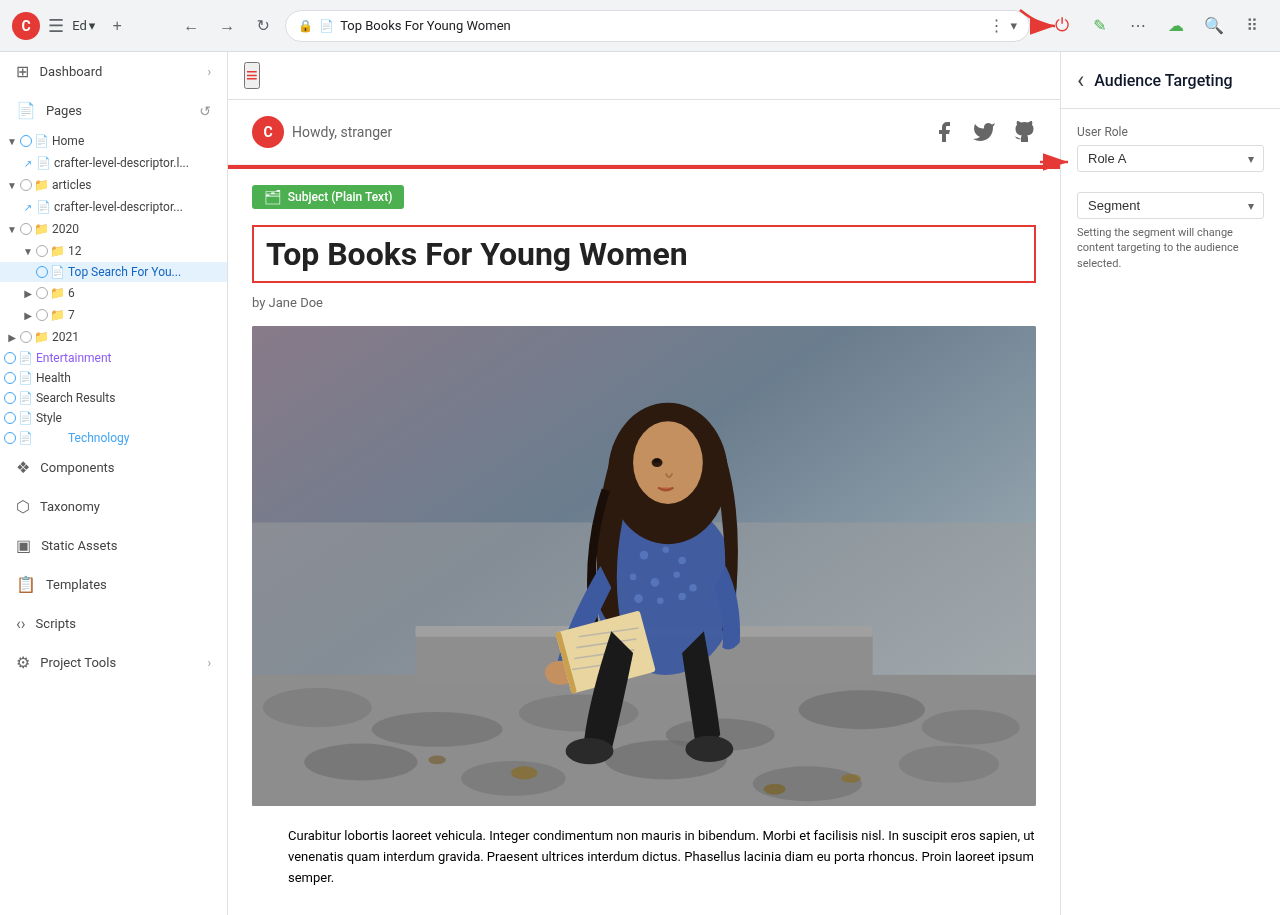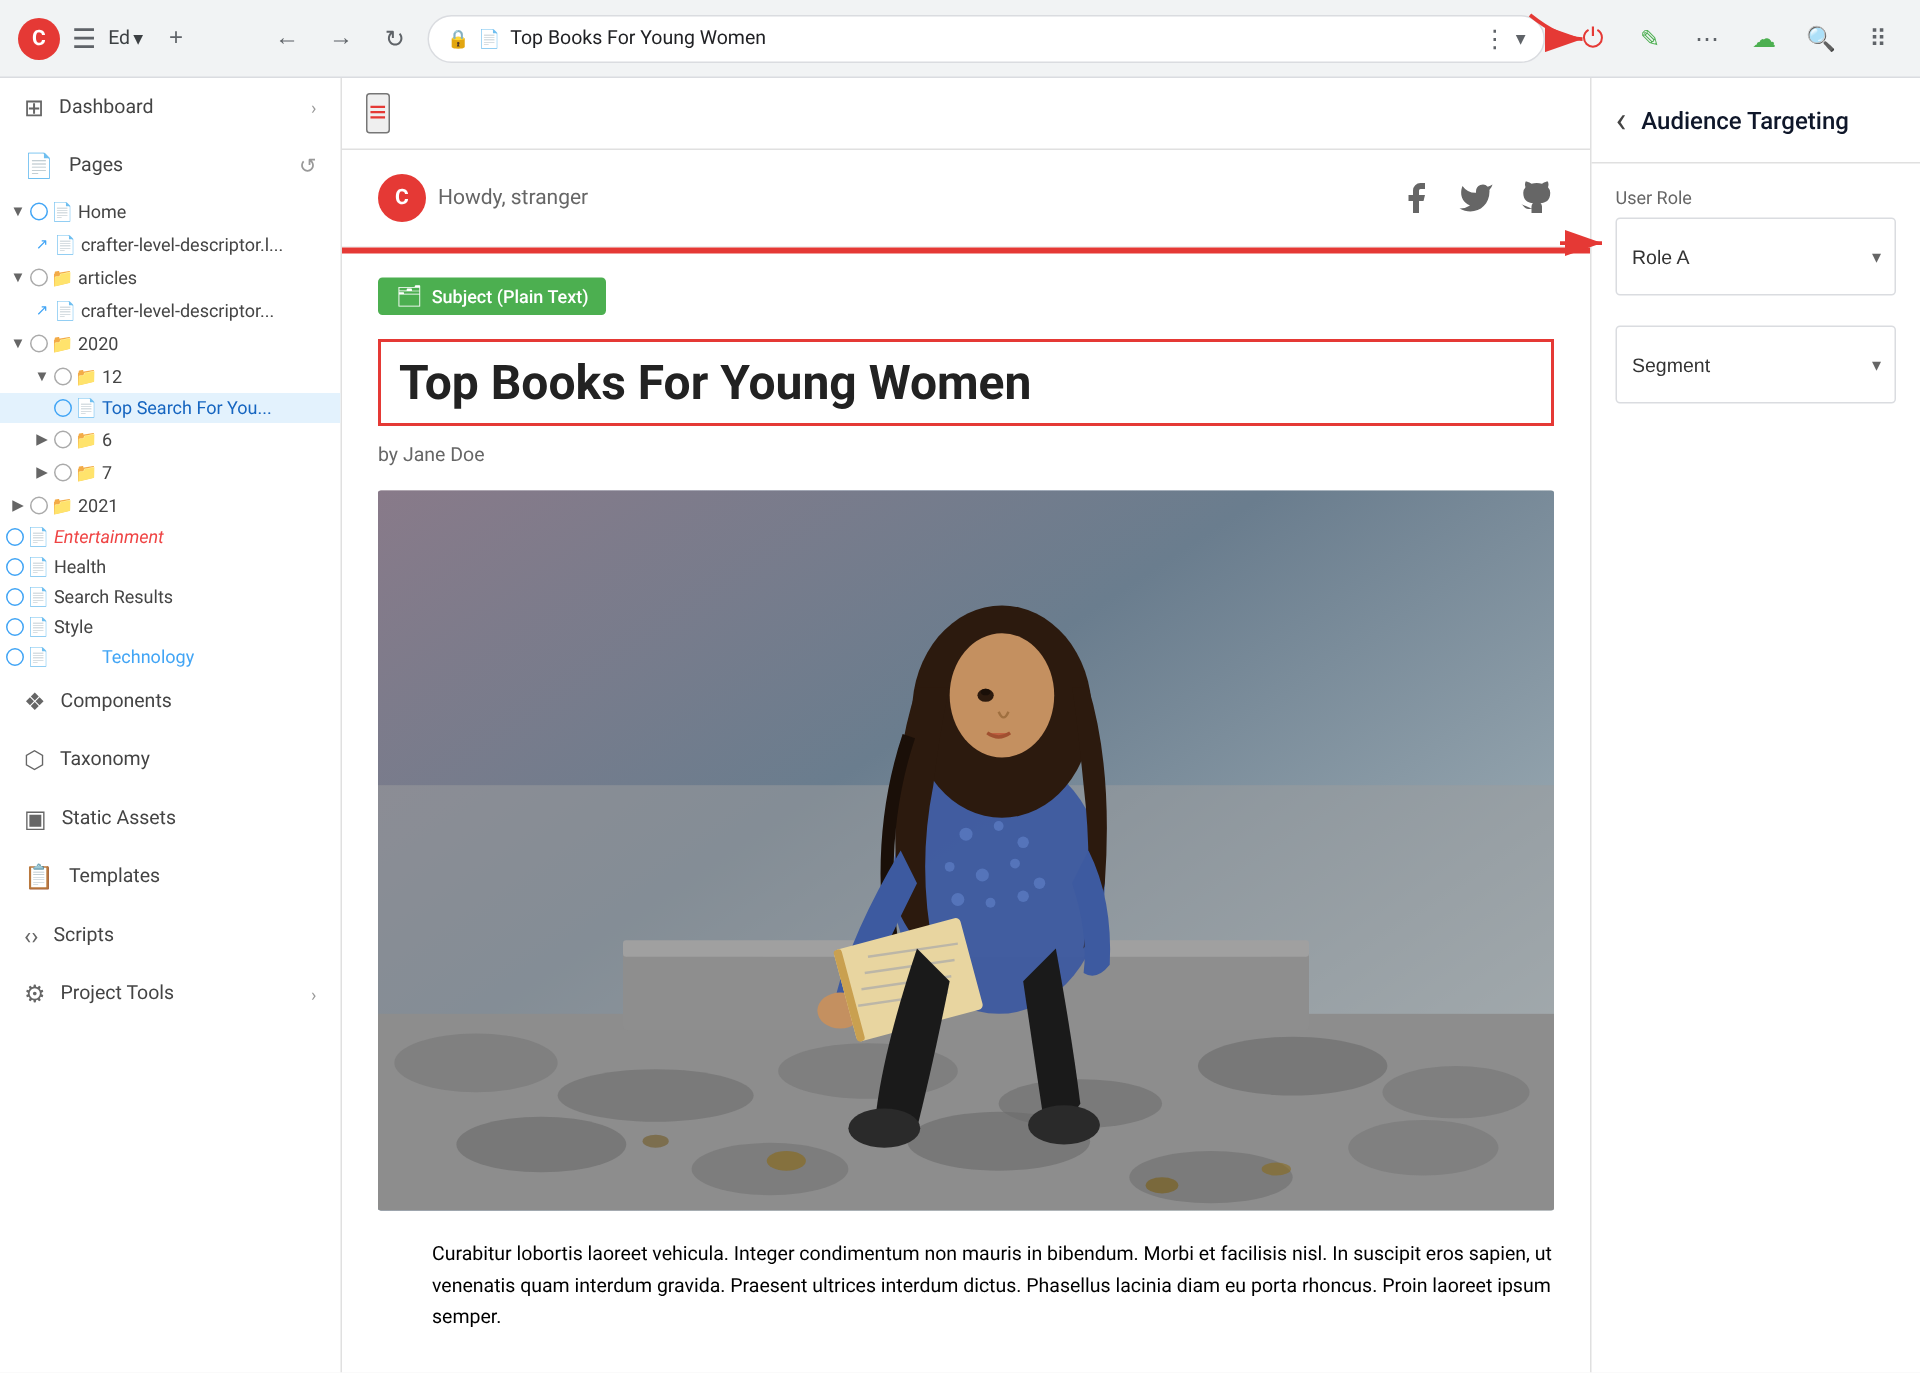--- a/index.html
+++ b/index.html
@@ -192,21 +192,21 @@
       cursor: pointer;
       display: flex; align-items: center; justify-content: space-between;
       position: relative;
     }
     .select-wrapper {
       position: relative;
       width: 100%;
     }
     .select-wrapper select {
       width: 100%;
-      height: 52px;
+      height: 27px;
       border: 1px solid #dadce0;
       border-radius: 3px;
       padding: 0 10px;
       font-size: 13px;
       color: #333;
       background: white;
       appearance: none;
       cursor: pointer;
     }
     .select-arrow {
@@ -392,21 +392,21 @@
         <span class="tree-expand">▶</span>
         <span class="tree-circle"></span>
         <span class="tree-icon">📁</span>
         <span class="tree-text">2021</span>
       </div>
 
       <div class="tree-item">
         <span class="tree-indent" style="width:4px"></span>
         <span class="tree-circle blue"></span>
         <span class="tree-icon blue">📄</span>
-        <span class="tree-text" style="color:#ef4444;font-style:italic;">Entertainment</span>
+        <span class="tree-text" style="color:#8b5cf6;">Entertainment</span>
       </div>
 
       <div class="tree-item">
         <span class="tree-indent" style="width:4px"></span>
         <span class="tree-circle blue"></span>
         <span class="tree-icon">📄</span>
         <span class="tree-text">Health</span>
       </div>
 
       <div class="tree-item">
@@ -629,20 +629,21 @@
 
       <div class="form-group">
         <div class="select-wrapper">
           <select class="form-select">
             <option value="">Segment</option>
             <option>Segment A</option>
             <option>Segment B</option>
           </select>
           <span class="select-arrow">▾</span>
         </div>
+        <p class="form-hint">Setting the segment will change content targeting to the audience selected.</p>
       </div>
 
 
     </div>
 
   </div>
 
 </div>
 
 <div style="position:fixed; top:0; left:0; width:100%; height:100%; pointer-events:none; z-index:9999;">

